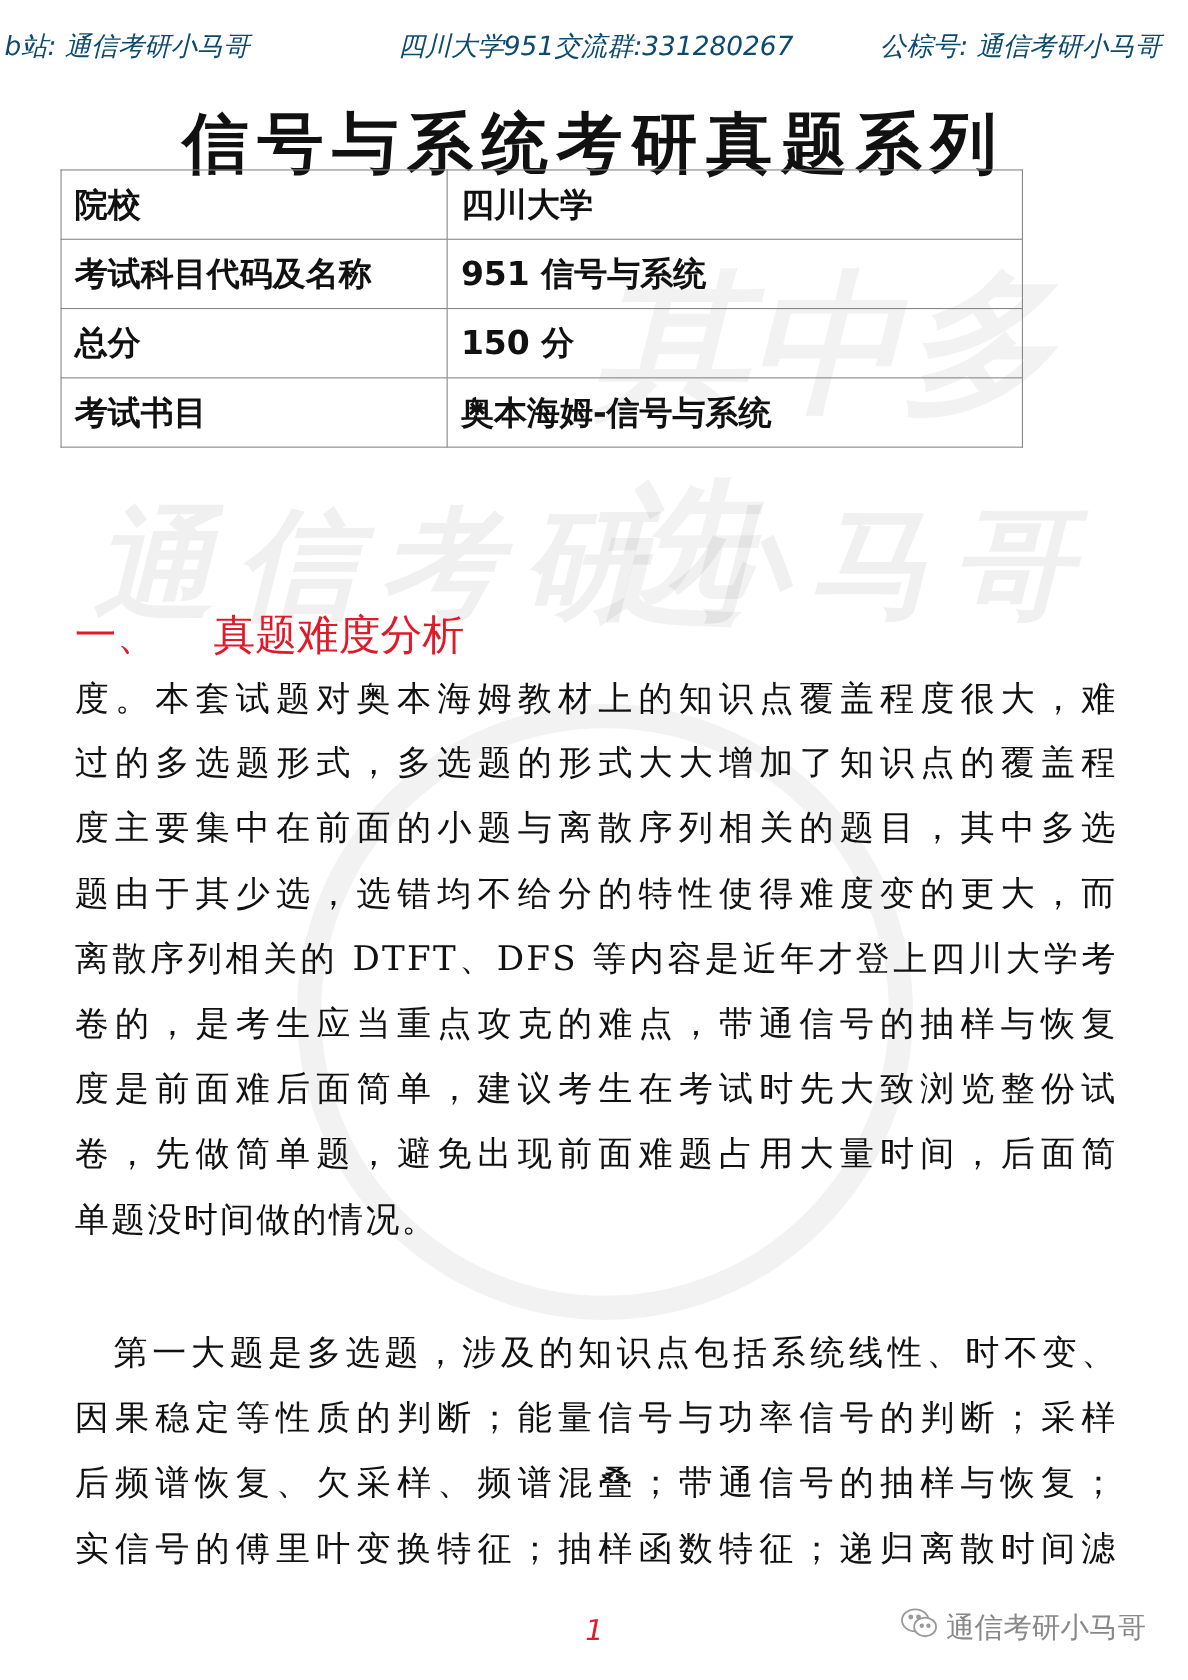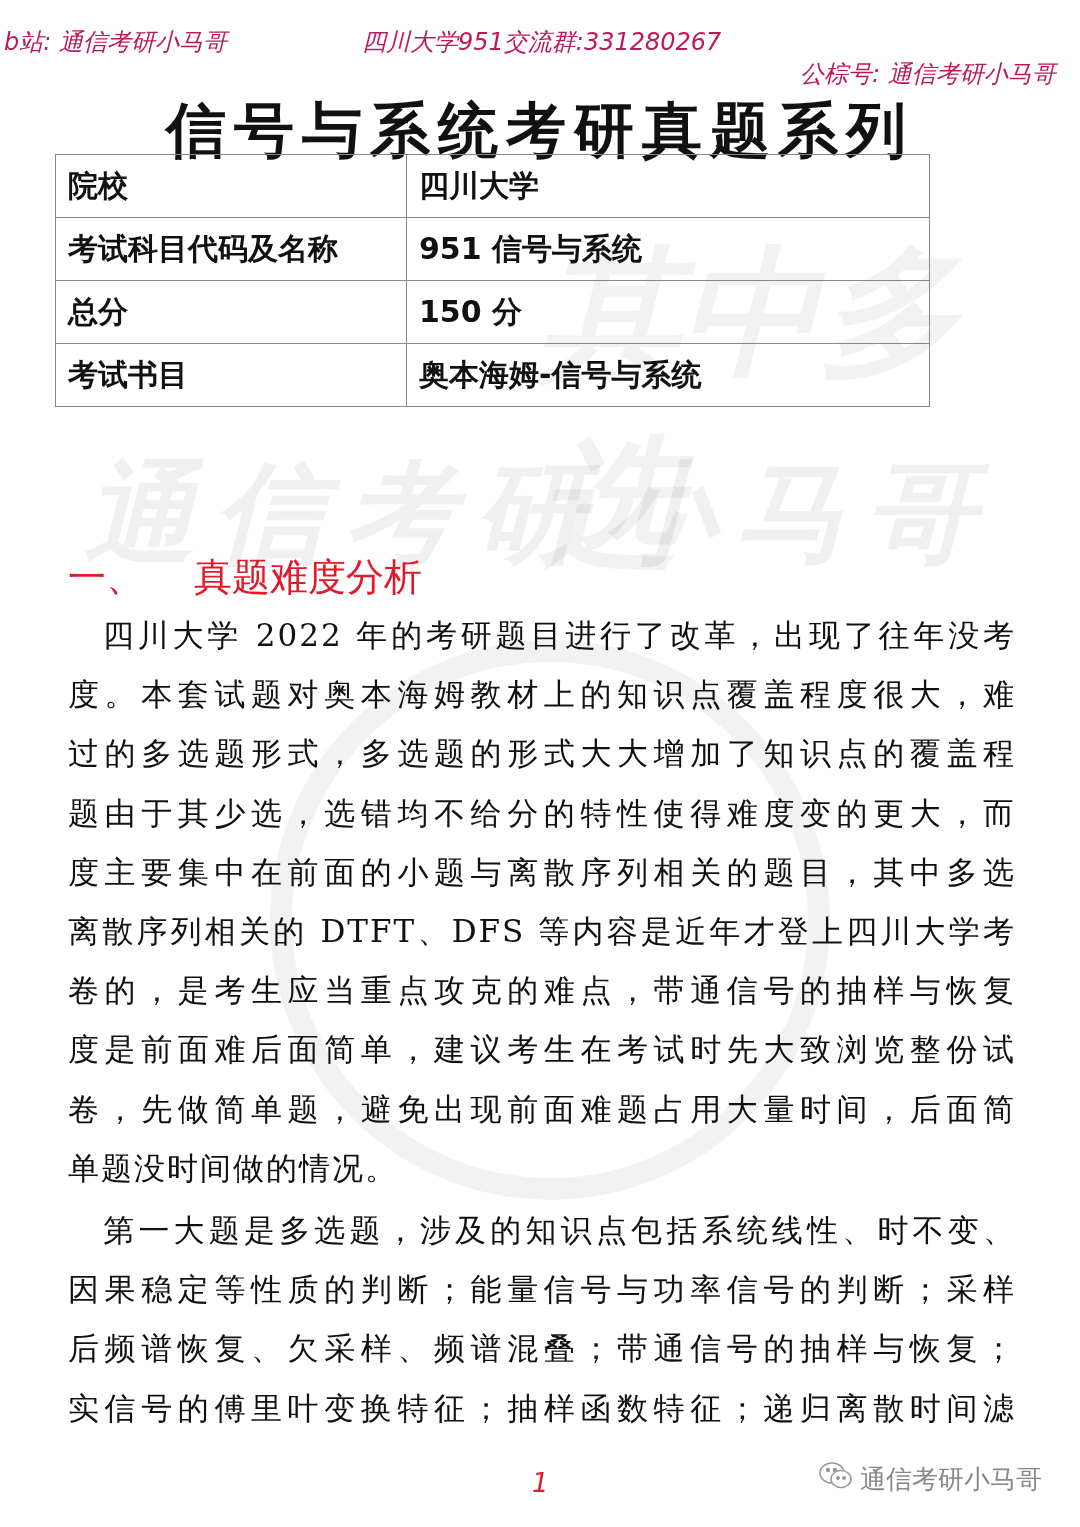--- a/index.html
+++ b/index.html
@@ -2,26 +2,26 @@
 <html><head>
 <meta charset="utf-8">
 <style>
   html, body { margin:0; padding:0; }
   body {
     width:1080px; height:1527px; background:#ffffff; position:relative; overflow:hidden;
     font-family:"DejaVu Serif", "Liberation Serif", serif; color:#111;
   }
   .header {
     position:absolute; top:22px; left:0; width:1080px; height:40px;
-    font-family:"DejaVu Sans", sans-serif; color:#be185d; font-size:24px; font-style:italic;
+    font-family:"DejaVu Sans", sans-serif; color:#0c4a6e; font-size:24px; font-style:italic;
   }
   .header span { position:absolute; top:4px; white-space:nowrap; }
   .h-left { left:4px; }
   .h-mid { left:362px;font-style:italic; }
-  .h-right { left:800px;margin-top:32px; }
+  .h-right { left:800px; }
   .title {
     position:absolute; top:91px; left:0; width:1080px; text-align:center;
     font-size:60px; font-weight:bold; letter-spacing:8px; color:#111;
     font-family:"DejaVu Serif", serif;
   }
   .watermark-big {
     position:absolute; top:440px; left:40px; width:1000px; text-align:center;
     font-size:110px; color:rgba(0,0,0,0.06); letter-spacing:20px; font-family:"DejaVu Serif", serif;
     font-style:italic; font-weight:bold; pointer-events:none;
   }
@@ -98,25 +98,24 @@
     <td>奥本海姆-信号与系统</td>
   </tr>
 </tbody>
   </table>
 
 <div class="section-heading">
   <span class="num">一、</span><span>真题难度分析</span>
 </div>
 
 <div class="para p1">
-  <span class="line">　四川大学 2022 年的考研题目进行了改革，出现了往年没考</span>
   <span class="line">度。本套试题对奥本海姆教材上的知识点覆盖程度很大，难</span>
   <span class="line">过的多选题形式，多选题的形式大大增加了知识点的覆盖程</span>
+  <span class="line">度主要集中在前面的小题与离散序列相关的题目，其中多选</span>
   <span class="line">题由于其少选，选错均不给分的特性使得难度变的更大，而</span>
-  <span class="line">度主要集中在前面的小题与离散序列相关的题目，其中多选</span>
   <span class="line">离散序列相关的 DTFT、DFS 等内容是近年才登上四川大学考</span>
   <span class="line">卷的，是考生应当重点攻克的难点，带通信号的抽样与恢复</span>
   <span class="line">度是前面难后面简单，建议考生在考试时先大致浏览整份试</span>
   <span class="line">卷，先做简单题，避免出现前面难题占用大量时间，后面简</span>
   <span class="line last">单题没时间做的情况。</span>
 </div>
 
 <div class="para p2">
   <span class="line">　第一大题是多选题，涉及的知识点包括系统线性、时不变、</span>
   <span class="line">因果稳定等性质的判断；能量信号与功率信号的判断；采样</span>

